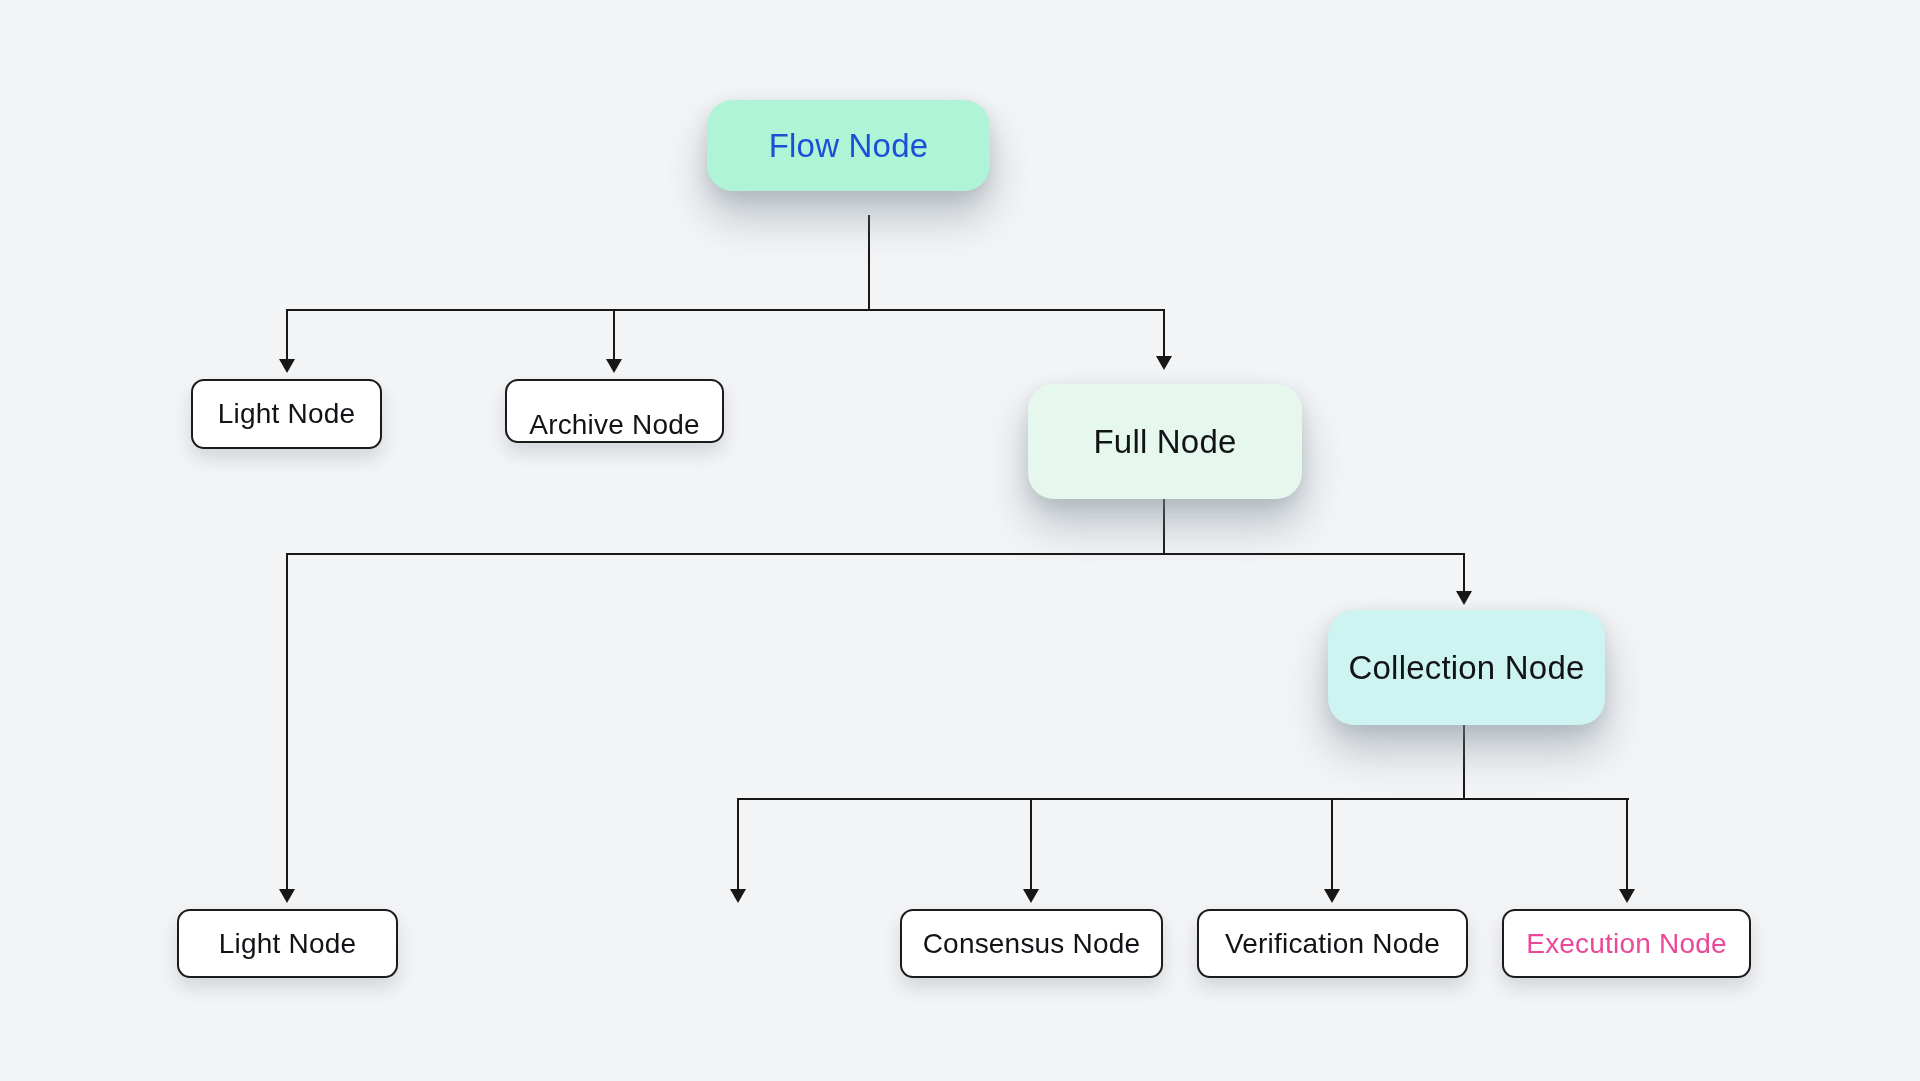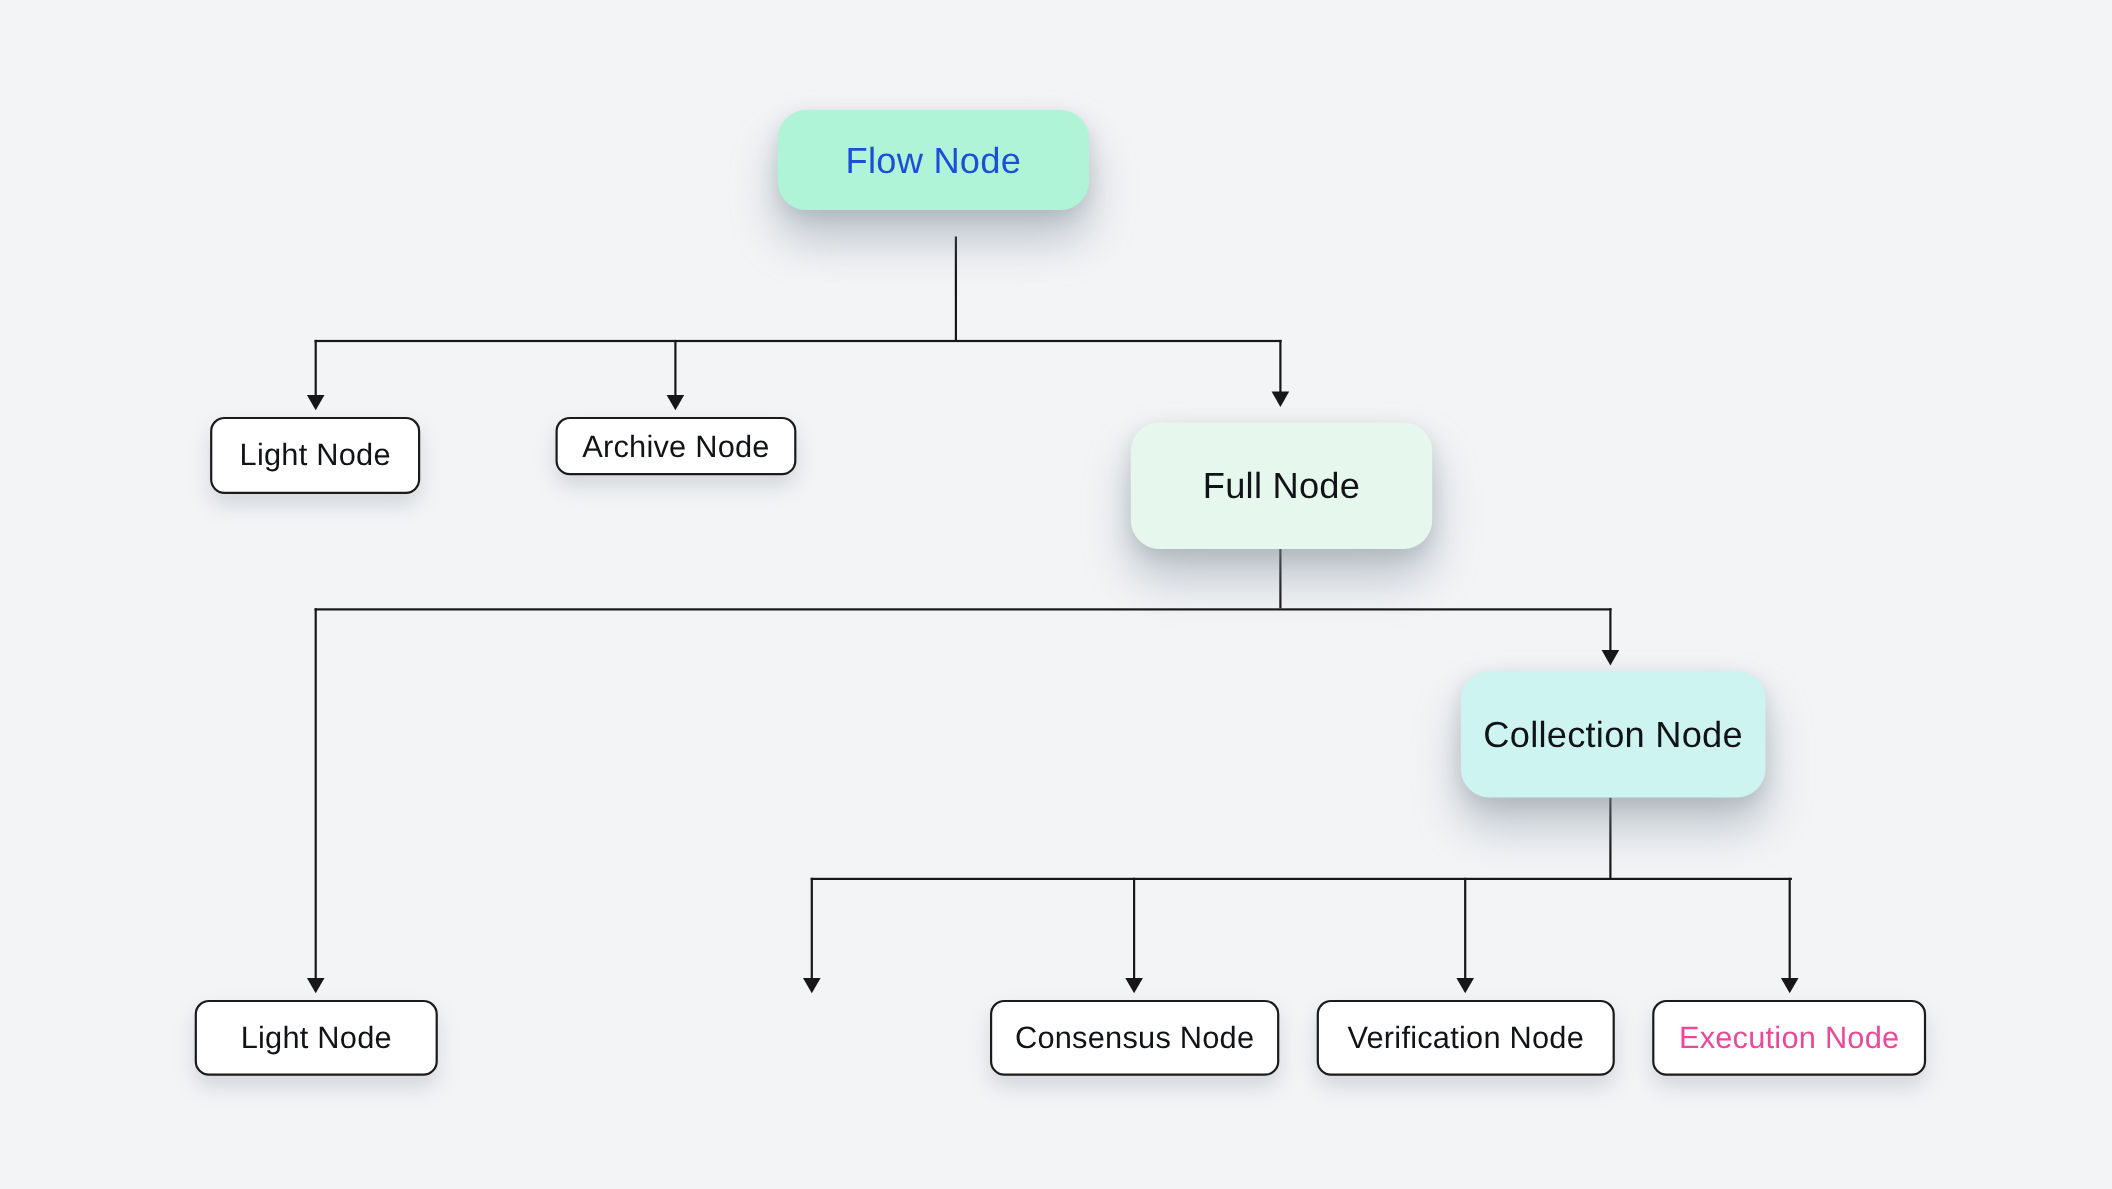--- a/index.html
+++ b/index.html
@@ -75,21 +75,21 @@
   <div class="arrow" style="left: 1619px; top: 889px; border-top-color: rgb(23, 23, 23);"></div>
 
   <div class="node pill" style="left: 707px; top: 100px; width: 283px; height: 91px; background: rgb(175, 244, 215); color: #1d4ed8;">
     <span>Flow Node</span>
   </div>
 
   <div class="node card" style="left: 191px; top: 379px; width: 191px; height: 70px; background: rgb(255, 255, 255); color: rgb(17, 19, 23);">
     <span>Light Node</span>
   </div>
 
-  <div class="node card" style="left: 505px; top: 379px; width: 219px; height: 53px; background: rgb(255, 255, 255); color: rgb(17, 19, 23);">
+  <div class="node card" style="left: 505px; top: 379px; width: 219px; height: 64px; background: rgb(255, 255, 255); color: rgb(17, 19, 23); align-items: flex-end;">
     <span>Archive Node</span>
   </div>
 
   <div class="node pill" style="left: 1028px; top: 384px; width: 274px; height: 115px; background: rgb(230, 247, 238); color: rgb(17, 19, 23);">
     <span>Full Node</span>
   </div>
 
   <div class="node card" style="left: 177px; top: 909px; width: 221px; height: 69px; background: rgb(255, 255, 255); color: rgb(17, 19, 23);">
     <span>Light Node</span>
   </div>

